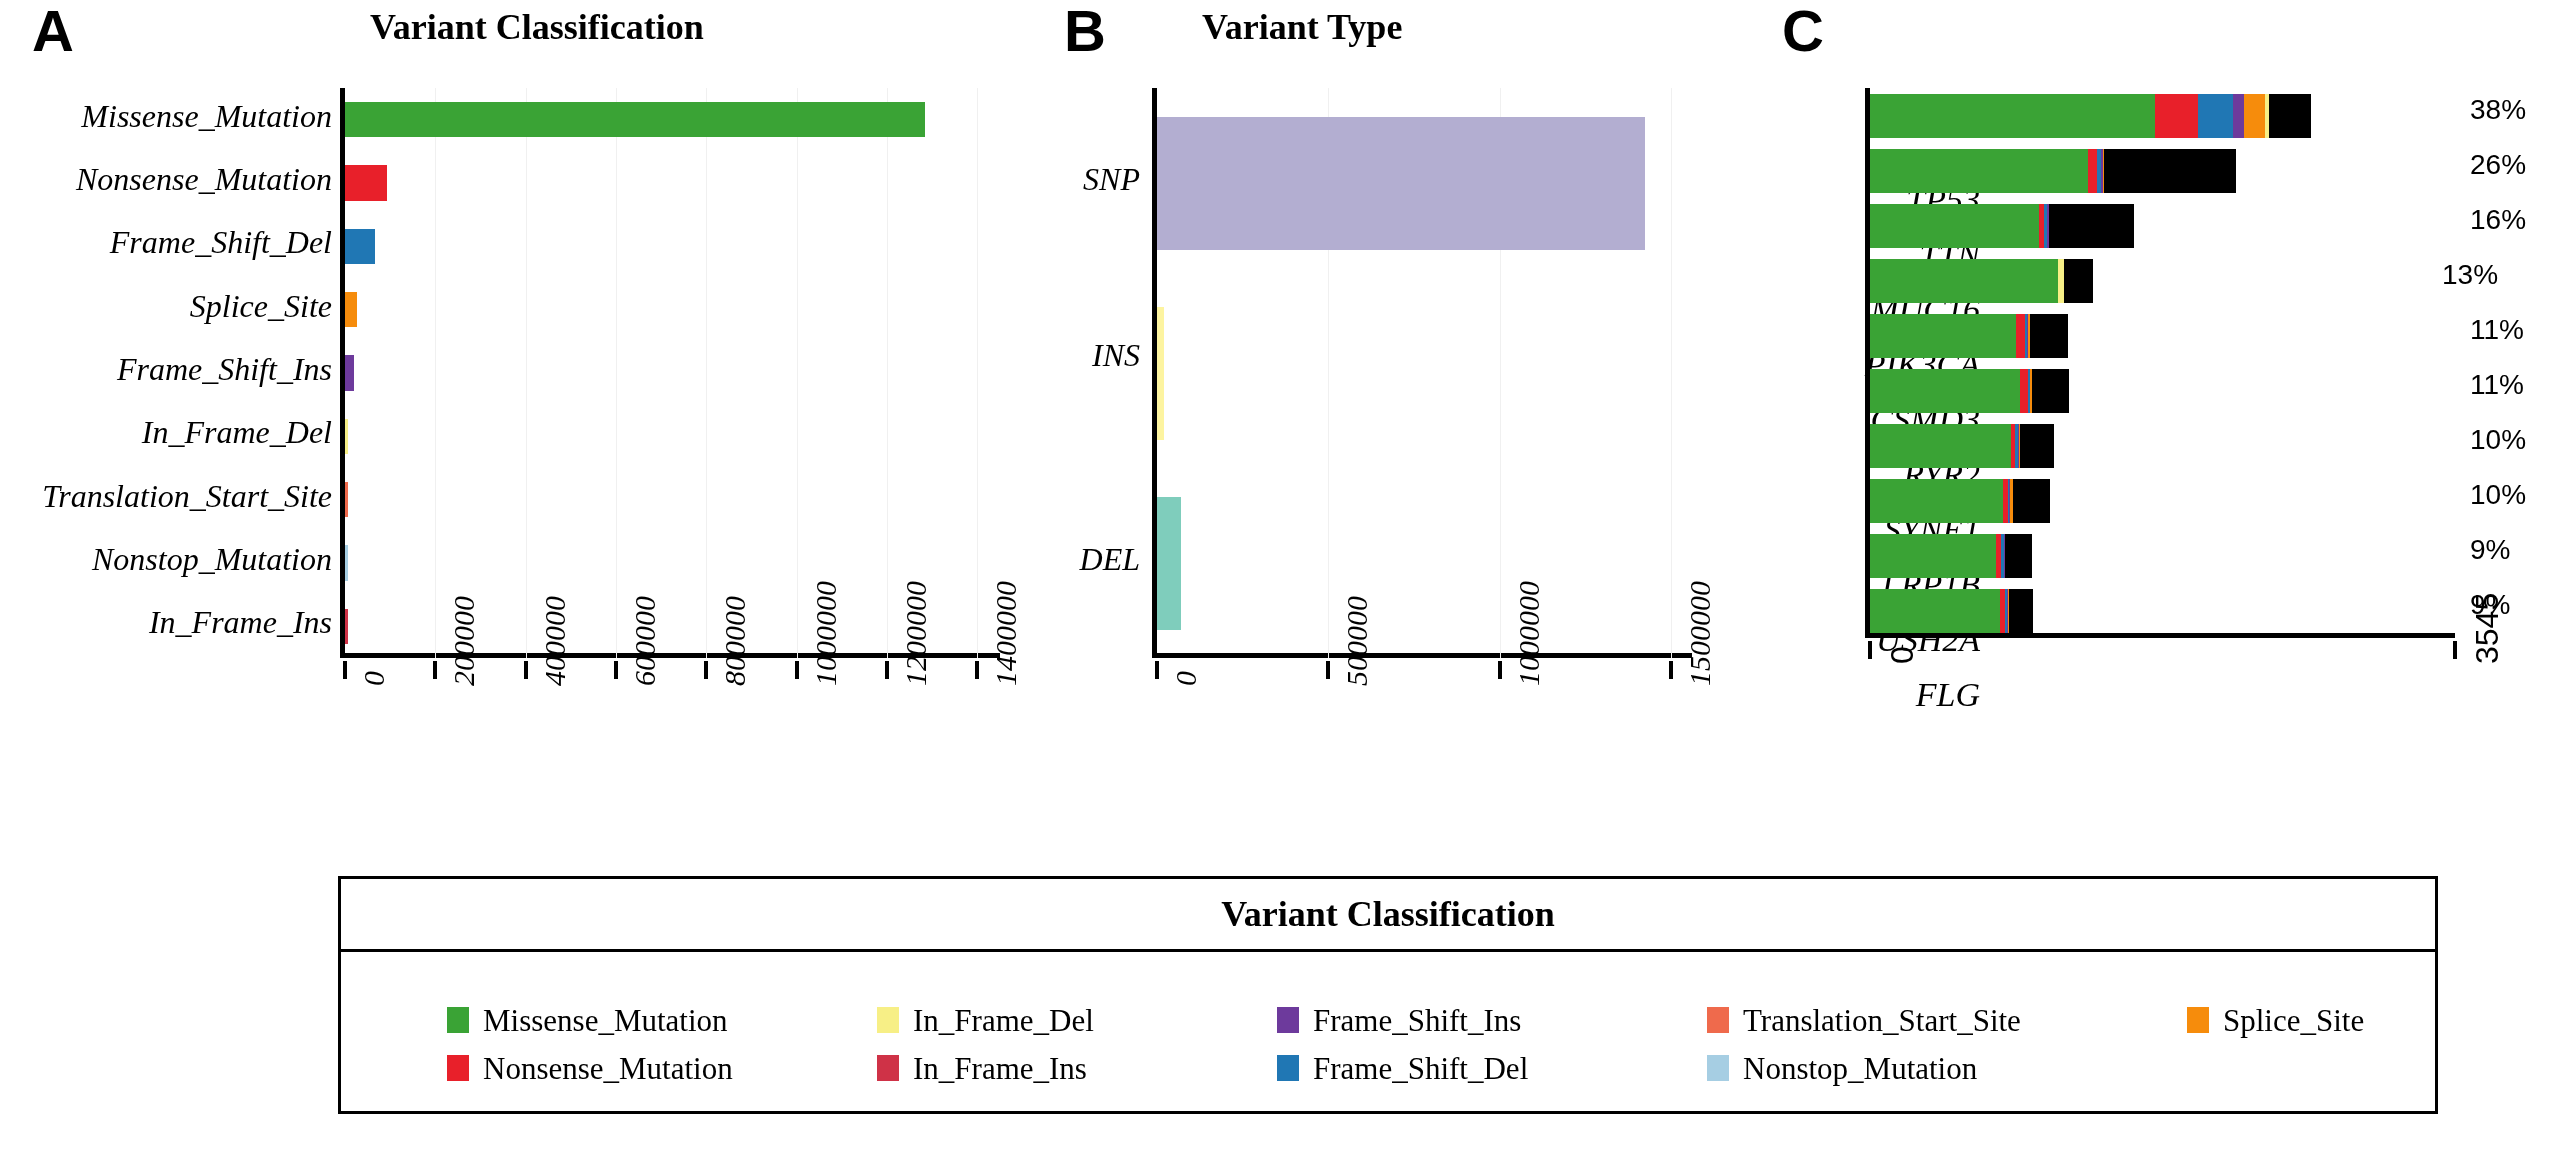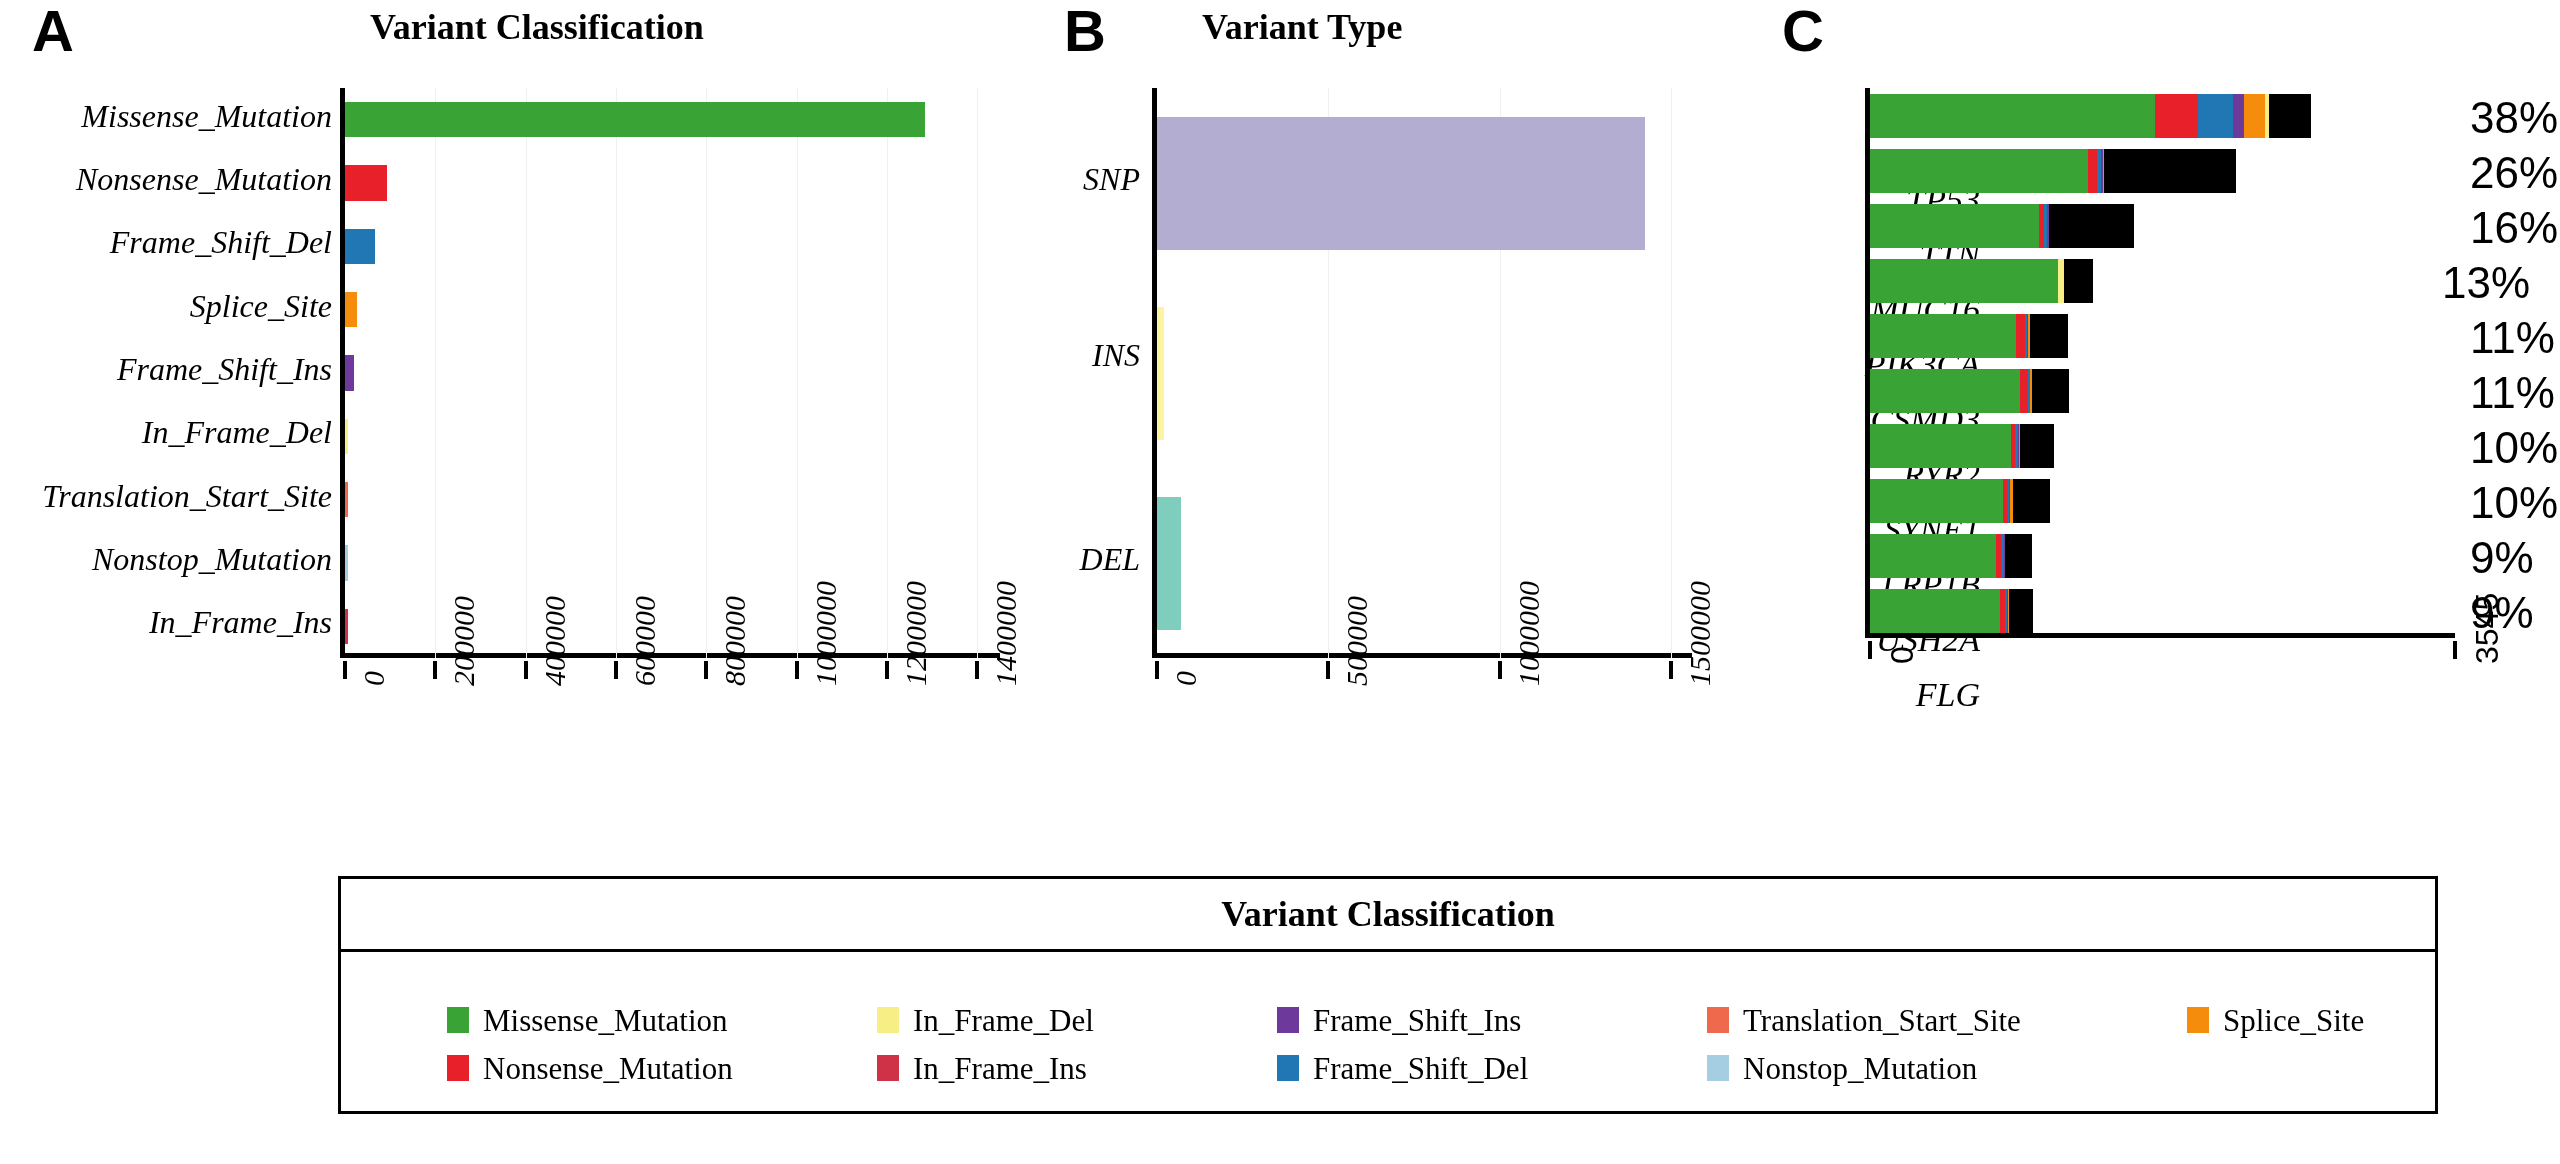--- a/index.html
+++ b/index.html
@@ -85,21 +85,21 @@
     font-size:32px;
     font-family:"Liberation Sans", sans-serif;
     white-space:nowrap;
     transform-origin: left top;
     transform: rotate(-90deg);
   }
   .tickmark { position:absolute; width:4px; height:18px; background:#000; }
 
   .pct {
     position:absolute;
-    font-size:44px;
+    font-size:28px;
     font-family:"Liberation Sans", sans-serif;
     white-space:nowrap; line-height:1;
   }
 
   
   #legend {
     position:absolute;
     left:338px; top:876px;
     width:2100px; height:238px;
     border:3px solid #000;

